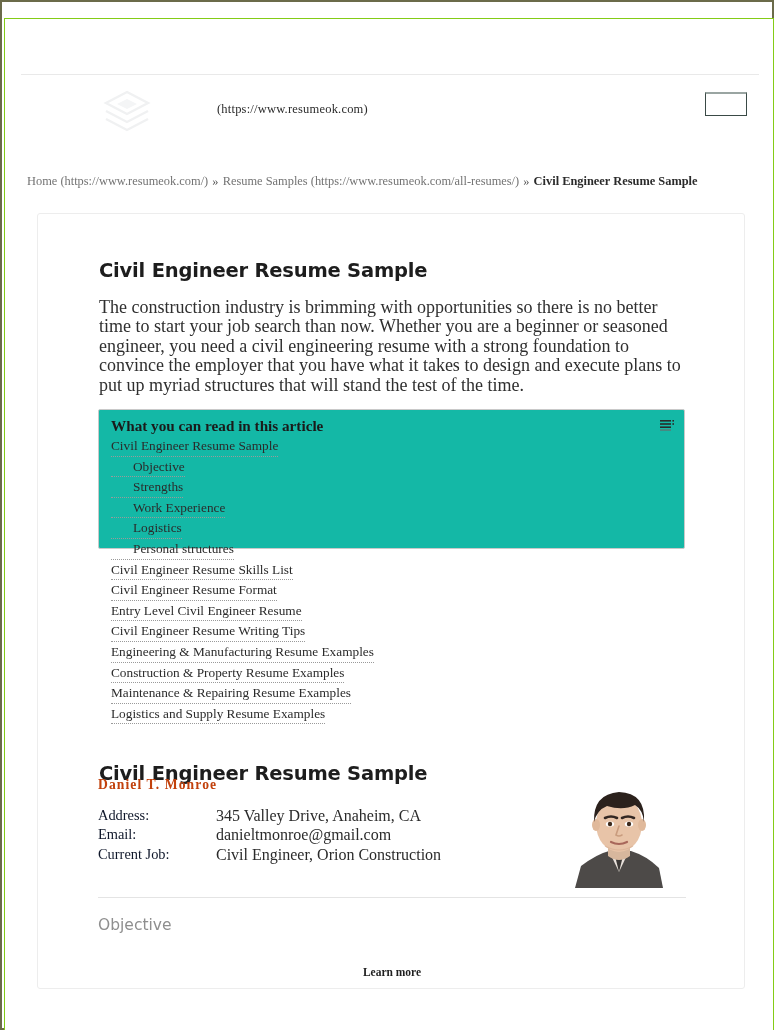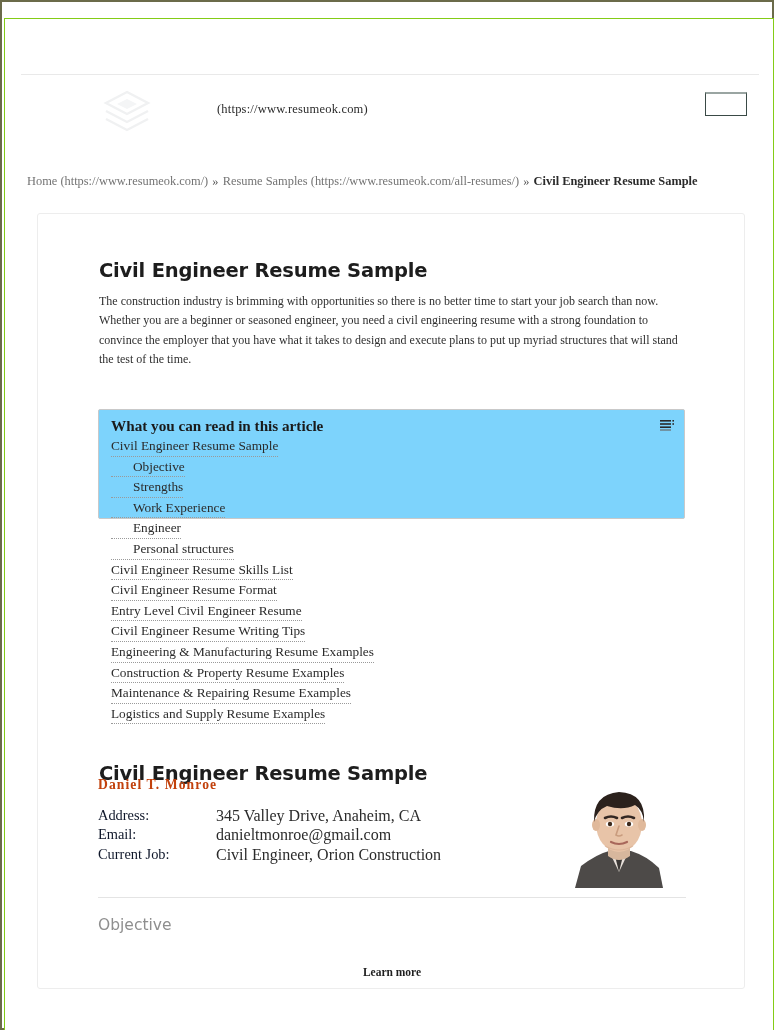--- a/index.html
+++ b/index.html
@@ -110,35 +110,35 @@
     letter-spacing: -0.2px;
     white-space: nowrap;
   }
   #article-title-main { left: 61px; top: 32px; }
 
   #intro-paragraph {
     position: absolute;
     left: 61px; top: 66px;
     width: 588px;
     font-family: "Liberation Serif", serif;
-    font-size: 12px;
+    font-size: 18px;
     line-height: 19.4px;
     color: #2f2f2f;
   }
 
   
   #toc-box {
     position: absolute;
     left: 60px; top: 195px;
     width: 587px;
-    height: 110px;
+    height: 140px;
     box-sizing: border-box;
     border: 1px solid #c9c9c9;
     border-radius: 2px;
-    background: #7dd3fc;
+    background: #14b8a6;
     padding: 7px 12px 1px 12px;
   }
   #toc-title {
     font-family: "Liberation Serif", serif;
     font-weight: bold;
     font-size: 15.2px;
     color: #1a1a1a;
     line-height: 18px;
     margin: 0 0 1px 0;
   }
@@ -295,21 +295,21 @@
           <rect x="12.4" y="0" width="1.6" height="1.6" fill="#2a2a2a"></rect>
           <rect x="12.4" y="3.2" width="1.6" height="1.6" fill="#2a2a2a"></rect>
         </svg>
       </div>
 
       <ul id="toc-list">
             <li><a class="toc-link" href="#">Civil Engineer Resume Sample</a></li>
             <li><a class="toc-link toc-level-2" href="#">Objective</a></li>
             <li><a class="toc-link toc-level-2" href="#">Strengths</a></li>
             <li><a class="toc-link toc-level-2" href="#">Work Experience</a></li>
-            <li><a class="toc-link toc-level-2" href="#">Engineer</a></li>
+            <li><a class="toc-link toc-level-2" href="#">Logistics</a></li>
             <li><a class="toc-link toc-level-2" href="#">Personal structures</a></li>
             <li><a class="toc-link" href="#">Civil Engineer Resume Skills List</a></li>
             <li><a class="toc-link" href="#">Civil Engineer Resume Format</a></li>
             <li><a class="toc-link" href="#">Entry Level Civil Engineer Resume</a></li>
             <li><a class="toc-link" href="#">Civil Engineer Resume Writing Tips</a></li>
             <li><a class="toc-link" href="#">Engineering &amp; Manufacturing Resume Examples</a></li>
             <li><a class="toc-link" href="#">Construction &amp; Property Resume Examples</a></li>
             <li><a class="toc-link" href="#">Maintenance &amp; Repairing Resume Examples</a></li>
             <li><a class="toc-link" href="#">Logistics and Supply Resume Examples</a></li>
           </ul>

